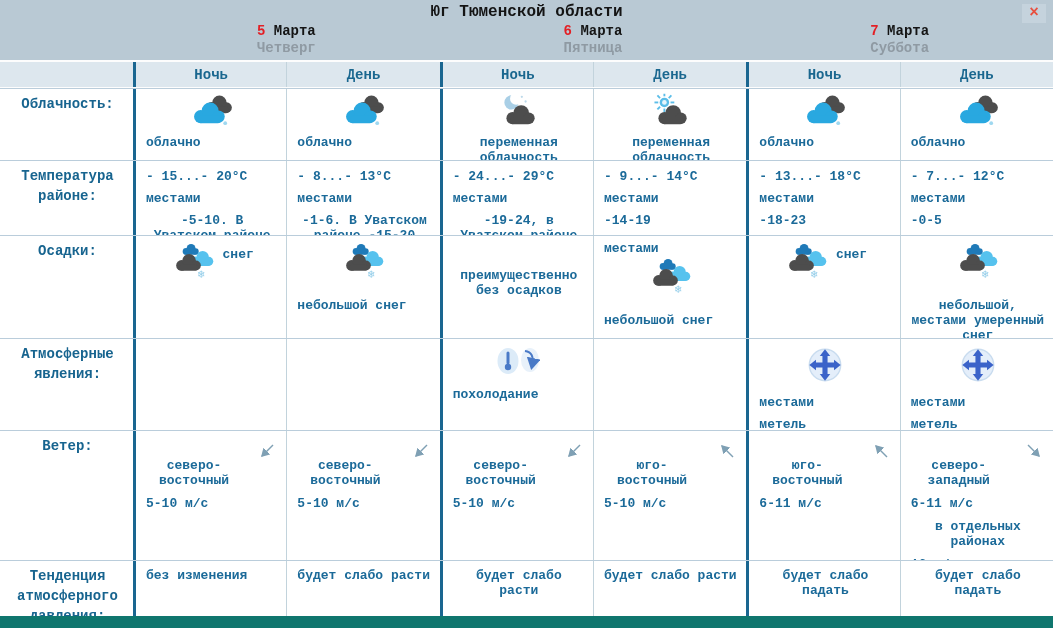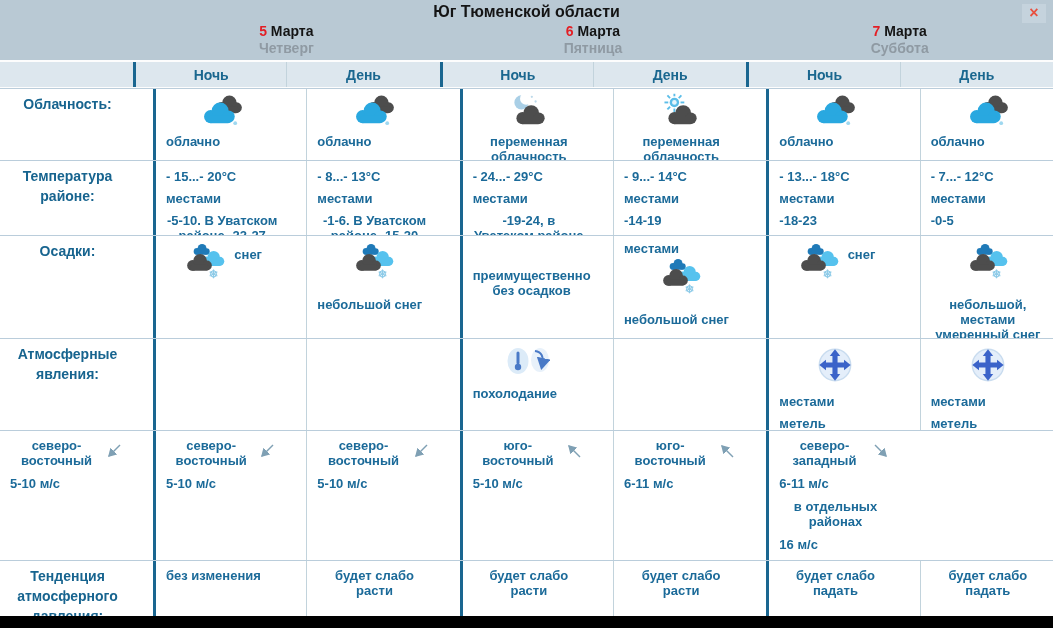--- a/index.html
+++ b/index.html
@@ -1,17 +1,17 @@
 <!DOCTYPE html>
 <html><head>
 <meta charset="utf-8">
 <style>
   html,body{margin:0;padding:0;background:#fff;}
   .page{width:1053px;height:628px;overflow:hidden;position:relative;
-        font-family:Liberation Sans, sans-serif;background:#000000;}
+        font-family:Liberation Mono, monospace;background:#0f766e;}
   
   .titlebar{height:60px;background:#b9c9d4;position:relative;}
   .t-title{position:absolute;top:3px;left:0;right:0;text-align:center;
            font-size:16px;font-weight:bold;color:#141414;}
   .closebtn{position:absolute;top:4px;right:7px;width:24px;height:19px;
             background:#c5d3dd;color:#e8503f;font-size:16px;font-weight:bold;
             text-align:center;line-height:18px;cursor:pointer;}
   .daystrip{position:absolute;top:23px;left:0;right:0;display:flex;}
   .dayspacer{width:133px;}
   .daygroup{flex:1;text-align:center;}
@@ -19,21 +19,21 @@
   .dg-date .dnum{color:#e31f25;}
   .dg-week{font-size:14px;font-weight:bold;color:#8f9aa3;line-height:16px;}
   
   .grid7{display:grid;grid-template-columns:133px repeat(6,1fr);text-align:center;}
   .grid7 > :nth-child(even){border-left:3px solid #1a6690;}
   .grid7 > :nth-child(odd):not(:first-child){border-left:1px solid #c2d3dc;}
   .colhead{height:28px;background:#dde7ee;box-sizing:border-box;
            border-top:2px solid #fdfdfd;border-bottom:1px solid #fdfdfd;}
   .colhead > div{display:flex;align-items:center;justify-content:center;
            font-weight:bold;font-size:14px;color:#1a678f;box-sizing:border-box;}
-  .trow{background:#fff;border-top:1px solid #bacddb;box-sizing:border-box;gap:20px;}
+  .trow{background:#fff;border-top:1px solid #bacddb;box-sizing:border-box;}
   .trow > div{box-sizing:border-box;overflow:hidden;}
   .r0{height:72px}.r1{height:75px}.r2{height:103px}.r3{height:92px}.r4{height:130px}.r5{height:56px}
   .rowlabel{padding:5px 6px 0 8px;font-size:14px;font-weight:bold;color:#17648f;line-height:20px;}
   .cell{padding:5px 8px 0 10px;font-size:13px;font-weight:bold;color:#1b6a99;
         line-height:15px;display:flex;flex-direction:column;align-items:flex-start;}
   .line{margin-top:4px;}
   .iconrow{align-self:center;display:flex;align-items:flex-start;gap:6px;}
   .sidetext{margin-top:4px;}
   
   .r0 .cell{padding-top:2px}
@@ -42,21 +42,21 @@
   .r1 .line{margin-top:3px;margin-bottom:4px}
   .r2 .iconrow{margin-top:2px}
   .r2 .line{margin-top:13px}
   .r2 .topline{margin-top:0}
   .r2 .noicon{justify-content:center;padding-bottom:14px}
   .r2 .noicon .line{margin-top:0}
   .r3 .iconrow{margin-top:2px}
   .r3 .line{margin-top:7px}
   .r4 .dirrow{display:flex;width:100%;justify-content:space-between;
               align-items:flex-start;margin-top:2px;}
-  .r4 .dirtext{width:96px;}
+  .r4 .dirtext{width:96px;margin-top:20px;}
   .r4 .windarrow{margin-top:2px;}
   .r4 .line{margin-top:8px}
   .r5 .line{margin-top:2px}
 </style>
 </head>
 <body>
 
 <div class="page">
 
   <div class="titlebar">
@@ -436,20 +436,21 @@
                   <polygon points="3.5,20 10.5,14.5 10.5,25.5"></polygon>
                   <polygon points="36.5,20 29.5,14.5 29.5,25.5"></polygon>
                 </g>
               </svg></span>
           </div>
           <div class="line">местами</div>
           <div class="line">метель</div>
         </div>
       </div>
       <div class="trow grid7 r4">
+        <div class="rowlabel">Ветер:</div>
         <div class="cell">
           <div class="dirrow">
             <span class="dirtext">северо-восточный</span>
             <span class="windarrow"><svg width="22" height="22" viewBox="0 0 22 22">
                 <defs>
                   <marker id="ah2" markerWidth="7" markerHeight="7" refX="5" refY="3.5" orient="auto">
                     <path d="M0,0L6,3.5L0,7z" fill="#7fa0b4"></path>
                   </marker>
                 </defs>
                 <line x1="17" y1="5" x2="6" y2="16" stroke="#7fa0b4" stroke-width="1.4" marker-end="url(#ah2)"></line>

